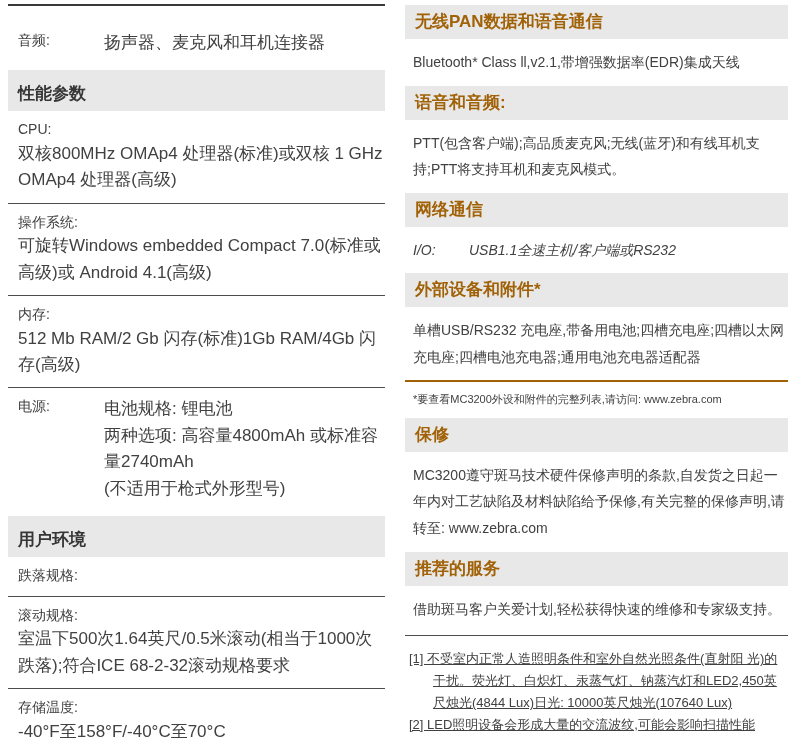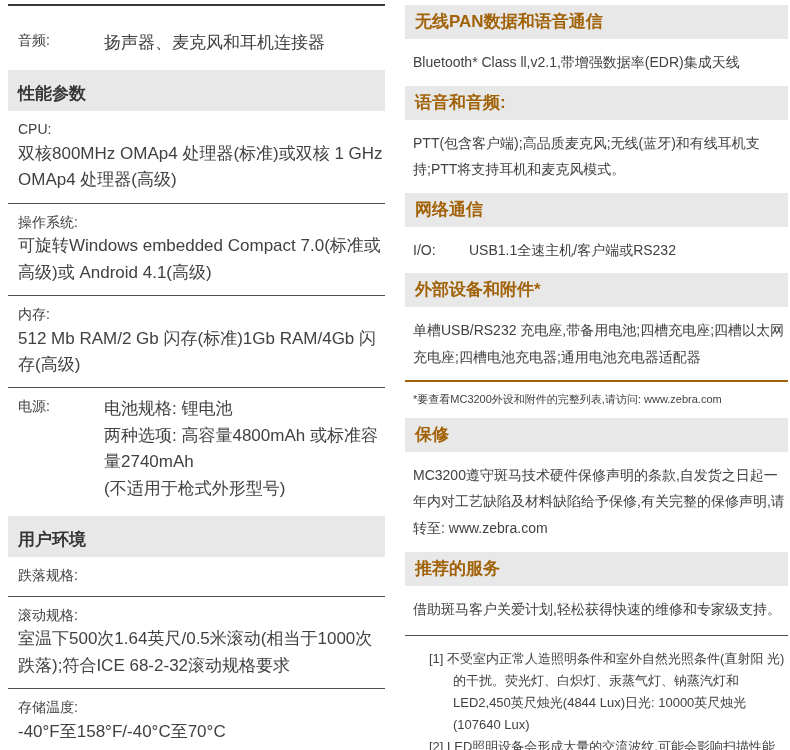--- a/index.html
+++ b/index.html
@@ -25,30 +25,30 @@
   .spec-row .lbl { width:86px; flex:none; font-size:14px; line-height:1.55; }
   .spec-row .val { flex:1; font-size:17px; line-height:1.55; white-space:pre-line; }
 
   
   .r-header {
     background:#e8e8e8; font-weight:bold; font-size:17px; color:#a16207;
     padding:5px 10px 6px; margin:10px 0 10px;
   }
   .r-header.first { margin-top:1px; }
   .r-para { font-size:14px; line-height:1.9; padding:0 2px 0 8px; }
-  .io-row { display:flex; font-size:14px; padding:2px 2px 2px 8px; line-height:1.6; }
+  .io-row { display:flex; font-size:14px; padding:2px 2px 2px 8px; line-height:1.6;font-style:italic; }
   .io-row .io-lbl { width:56px; flex:none; }
   .acc-note {
     border-top:2px solid #a16207; margin-top:10px; padding:9px 2px 0 8px;
     font-size:11px; line-height:1.5;
   }
   .foot-rule { border:none; border-top:1px solid #4d4d4f; margin:13px 0 12px; }
   .footnote {
-    font-size:13px; line-height:1.68; margin-left:24px;
-    padding-left:24px; text-indent:-24px;
+    font-size:13px; line-height:1.68; margin-left:4px;
+    padding-left:24px; text-indent:-24px;text-decoration:underline;
   }
 </style>
 </head>
 <body>
 
 <div class="page">
 
   <div class="col-left">
 
     <div class="spec-row first">

